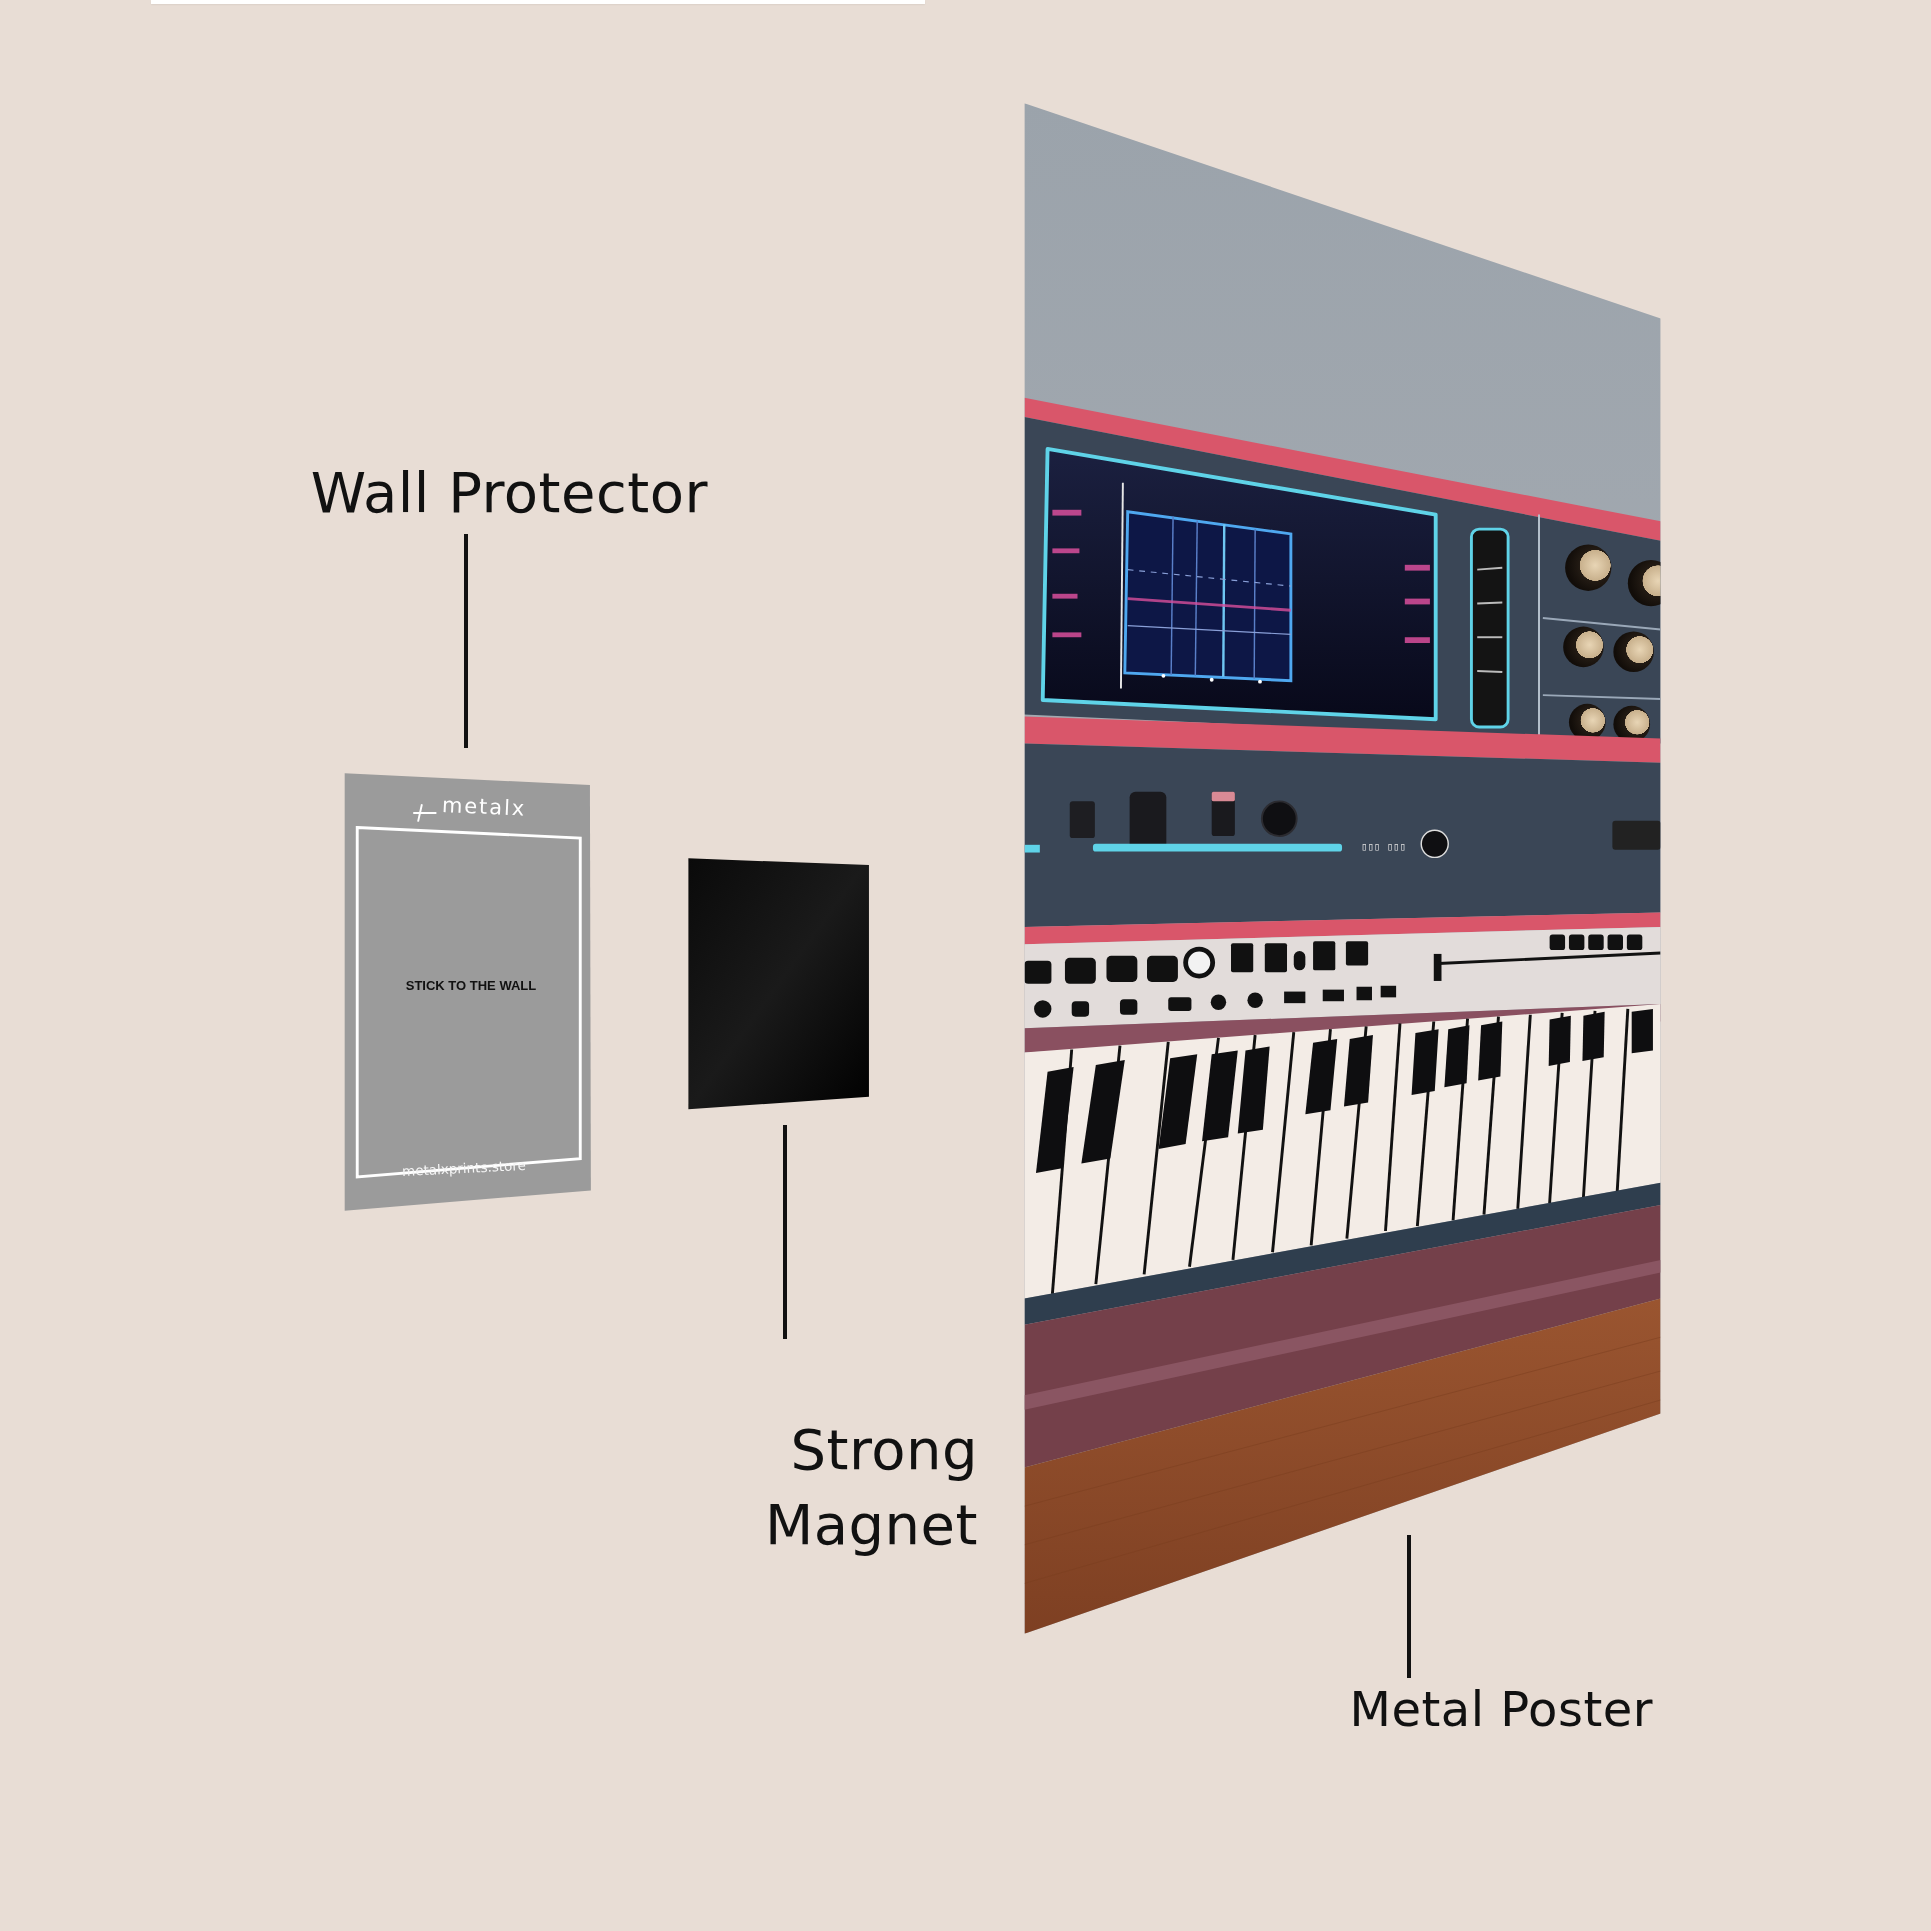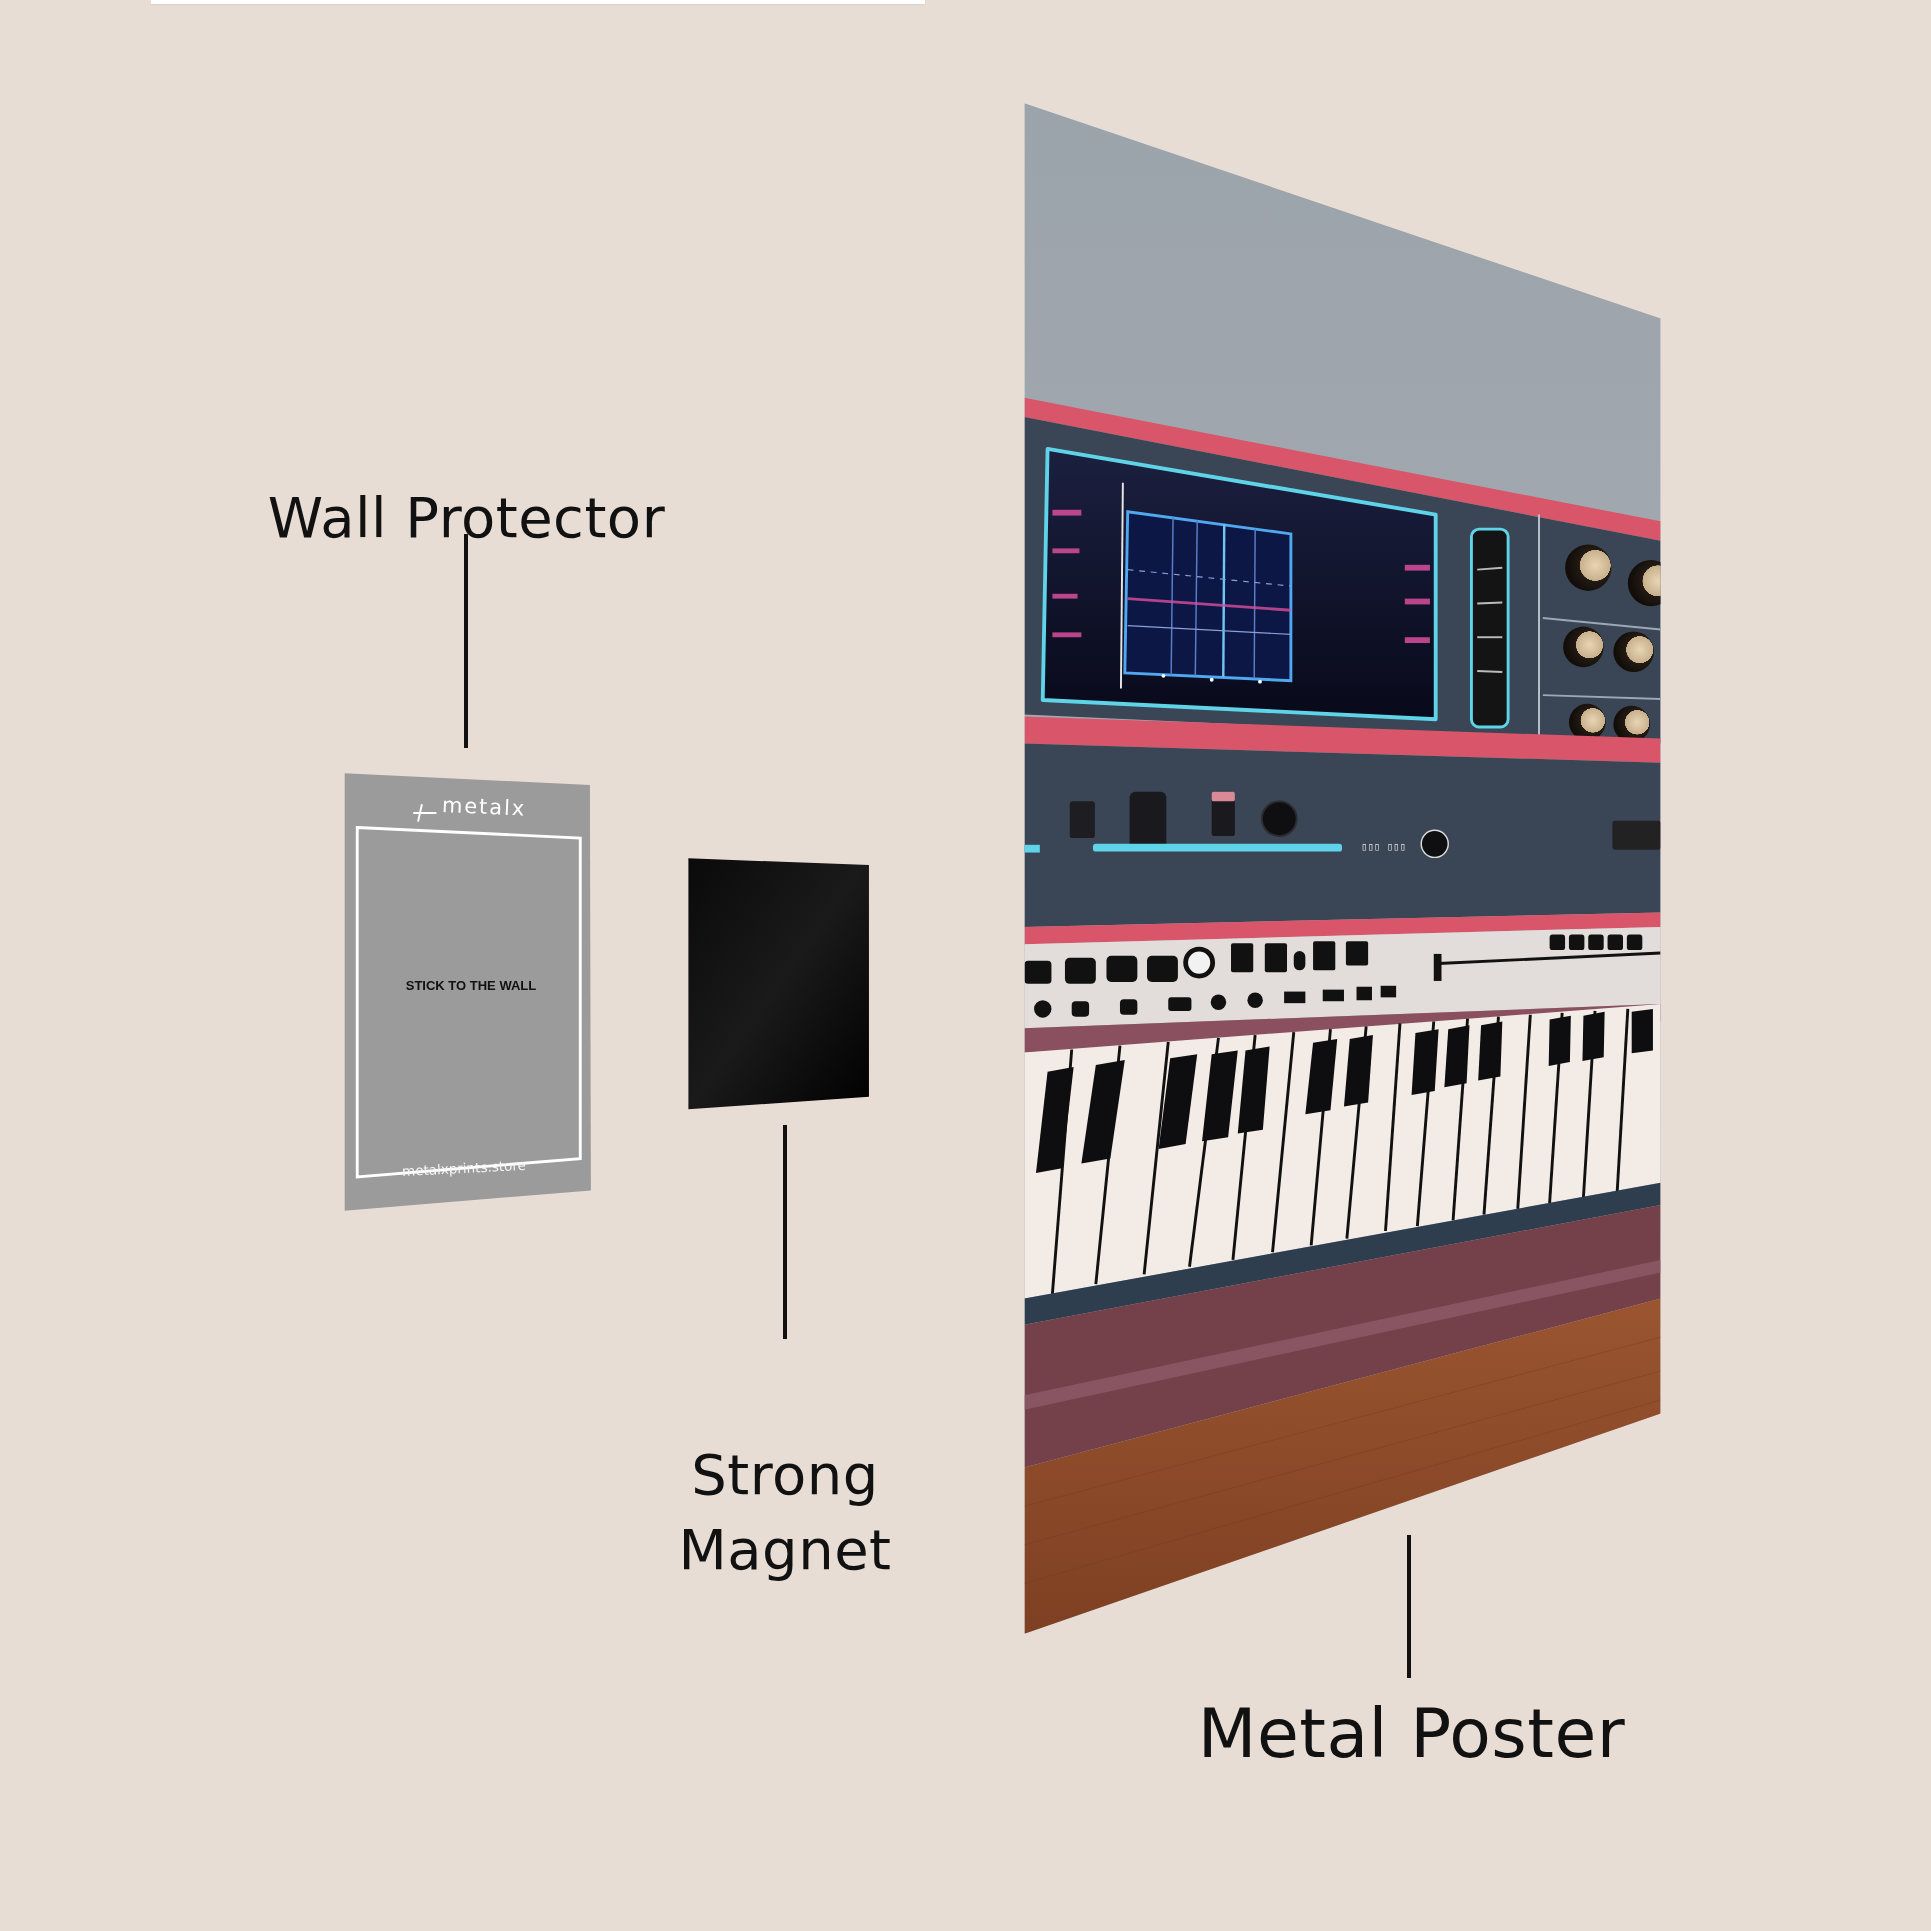--- a/index.html
+++ b/index.html
@@ -25,23 +25,22 @@
       height: 3.9px;
       background: #FFFFFF;
       box-shadow: 0 1px 1.9px rgba(0,0,0,0.06);
     }
     .callout-label {
       position: absolute;
       color: #111111;
       font-family: "DejaVu Sans", sans-serif;
       font-weight: 400;
       white-space: nowrap;
-      text-align: center;
+      text-align: right;
       letter-spacing: 0.5px;
-      margin-top: 25px;
     }
     .leader {
       position: absolute;
       width: 3.9px;
       background: #111111;
     }
     #lbl-wall {
       left: 225px;
       top: 459px;
       width: 483px;
@@ -52,21 +51,21 @@
       left: 592px;
       top: 1412px;
       width: 386px;
       font-size: 56px;
       line-height: 75px;
     }
     #lbl-poster {
       left: 1170px;
       top: 1675px;
       width: 483px;
-      font-size: 68px;
+      font-size: 48px;
       line-height: 68px;
     }
     svg.art {
       position: absolute;
       left: 0;
       top: 0;
     }
   </style>
 </head>
 <body>

